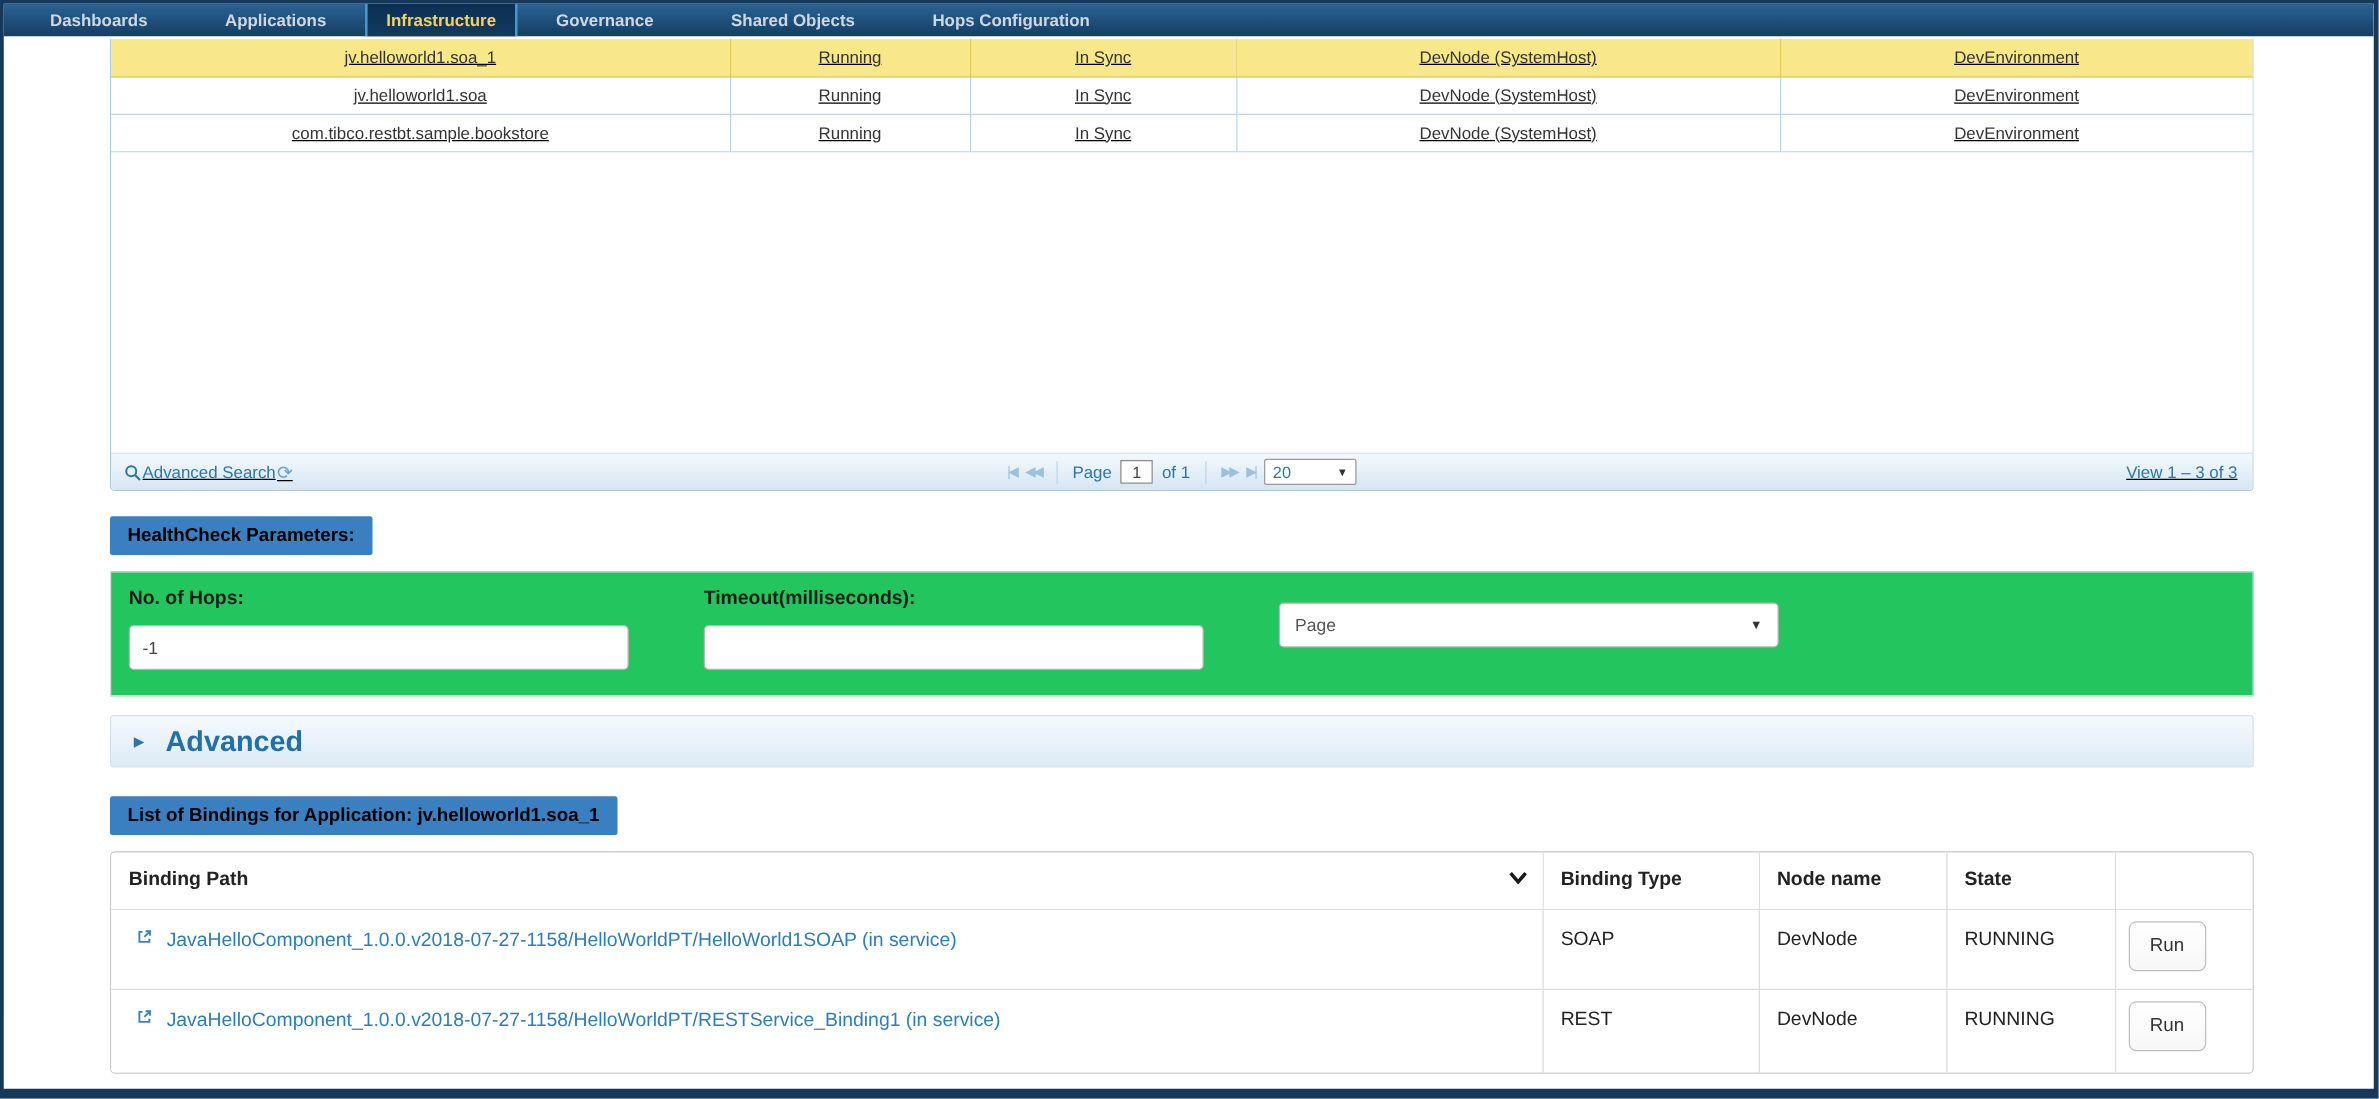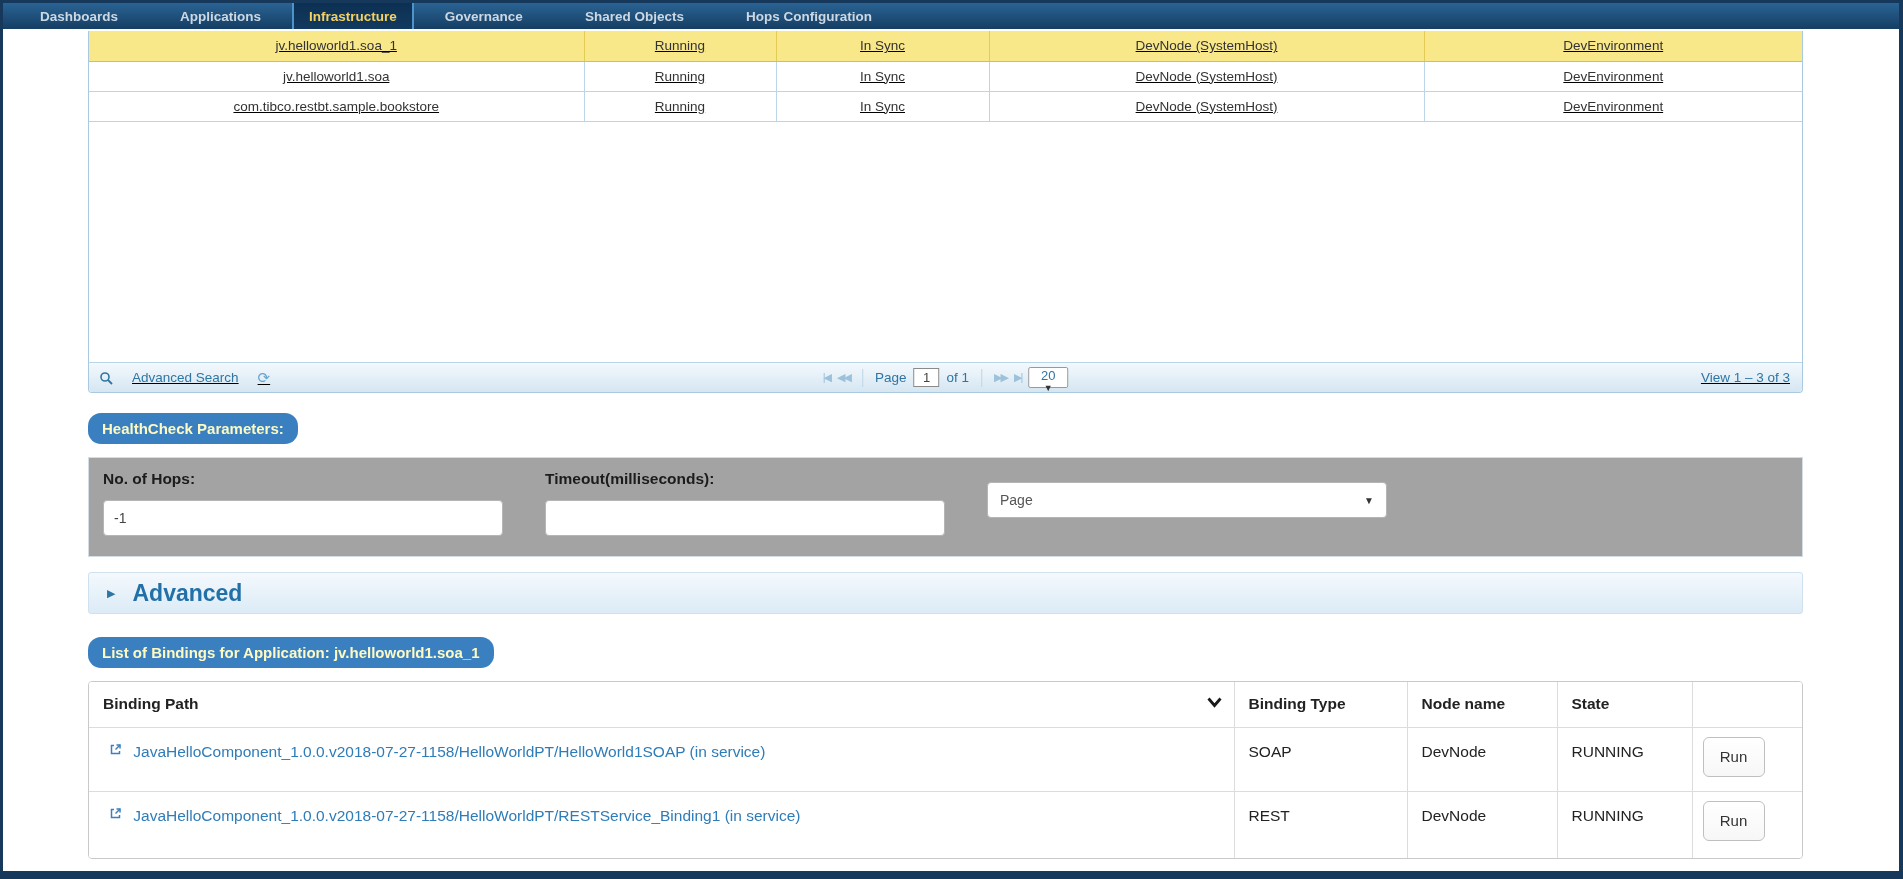--- a/index.html
+++ b/index.html
@@ -45,53 +45,53 @@
   .grid-table tr.hl td {
     background:#f8e88a; border-bottom:1px solid #dfbe3c; border-right-color:#e4cb55;
   }
   .grid-spacer { flex:1; background:#fff; }
   .grid-footer {
     height:30px; background:linear-gradient(#f3f9fd,#d5e6f2);
     border-top:1px solid #b9d5e7; border-radius:0 0 4px 4px;
     display:flex; align-items:center; position:relative;
     font-size:13.5px; color:#2e75a3;
   }
-  .gf-left { display:flex; align-items:center; gap:19px; padding-left:10px; }
+  .gf-left { display:flex; align-items:center; gap:1px; padding-left:10px; }
   .gf-left .label { cursor:pointer; }
   .refresh { color:#6aa3cd; font-size:15px; cursor:pointer; }
   .gf-center {
     position:absolute; left:50%; transform:translateX(-50%);
     display:flex; align-items:center; gap:7px;
   }
   .pager-btn { color:#9cc1da; font-size:11px; letter-spacing:-2px; cursor:default; user-select:none; }
   .pager-sep { width:1px; height:18px; background:#bcd6e7; margin:0 5px; }
   .page-input {
     width:26px; height:19px; border:1px solid #8a8a8a; text-align:center;
     font-size:13px; color:#444; font-family:"Liberation Sans", sans-serif; padding:0; background:#fff;
   }
   .pagesize {
-    width:40px; height:21px; background:#fff; border:1px solid #999; border-radius:2px;
+    width:74px; height:21px; background:#fff; border:1px solid #999; border-radius:2px;
     display:flex; align-items:center; justify-content:space-between;
-    padding:0 6px; color:#2e75a3; font-size:13px; cursor:pointer;flex-direction:column;
+    padding:0 6px; color:#2e75a3; font-size:13px; cursor:pointer;
   }
   .pagesize .caret { color:#333; font-size:9px; }
   .gf-right { margin-left:auto; padding-right:12px; }
 
   
   .pill {
-    display:inline-block; background:#3a80c1; color:#fef9c3; font-weight:bold;
-    font-size:15px; line-height:17px; padding:7px 14px; border-radius:13px;
+    display:inline-block; background:#3a80c1; color:#000000; font-weight:bold;
+    font-size:15px; line-height:17px; padding:7px 14px; border-radius:2px;
   }
   .pill-hc { margin-top:20px; }
   .pill-bind { margin-top:23px; }
 
   
   .form-panel {
-    margin-top:13px; border:1px solid #d4dde3; background:#a3a3a3;
-    padding:12px 14px 20px; display:flex; gap:42px;
+    margin-top:13px; border:1px solid #d4dde3; background:#22c55e;
+    padding:12px 14px 20px; display:flex; gap:60px;
   }
   .field { width:400px; }
   .field-label { font-weight:bold; font-size:15.5px; color:#1c1c1c; }
   .text-input {
     margin-top:12px; width:100%; height:36px; border:1px solid #b5b5b5; border-radius:4px;
     font-size:14px; color:#444; padding:0 10px; font-family:"Liberation Sans", sans-serif; background:#fff;
   }
   .select-box {
     margin-top:12px; width:100%; height:36px; border:1px solid #b5b5b5; border-radius:4px;
     display:flex; align-items:center; justify-content:space-between;

